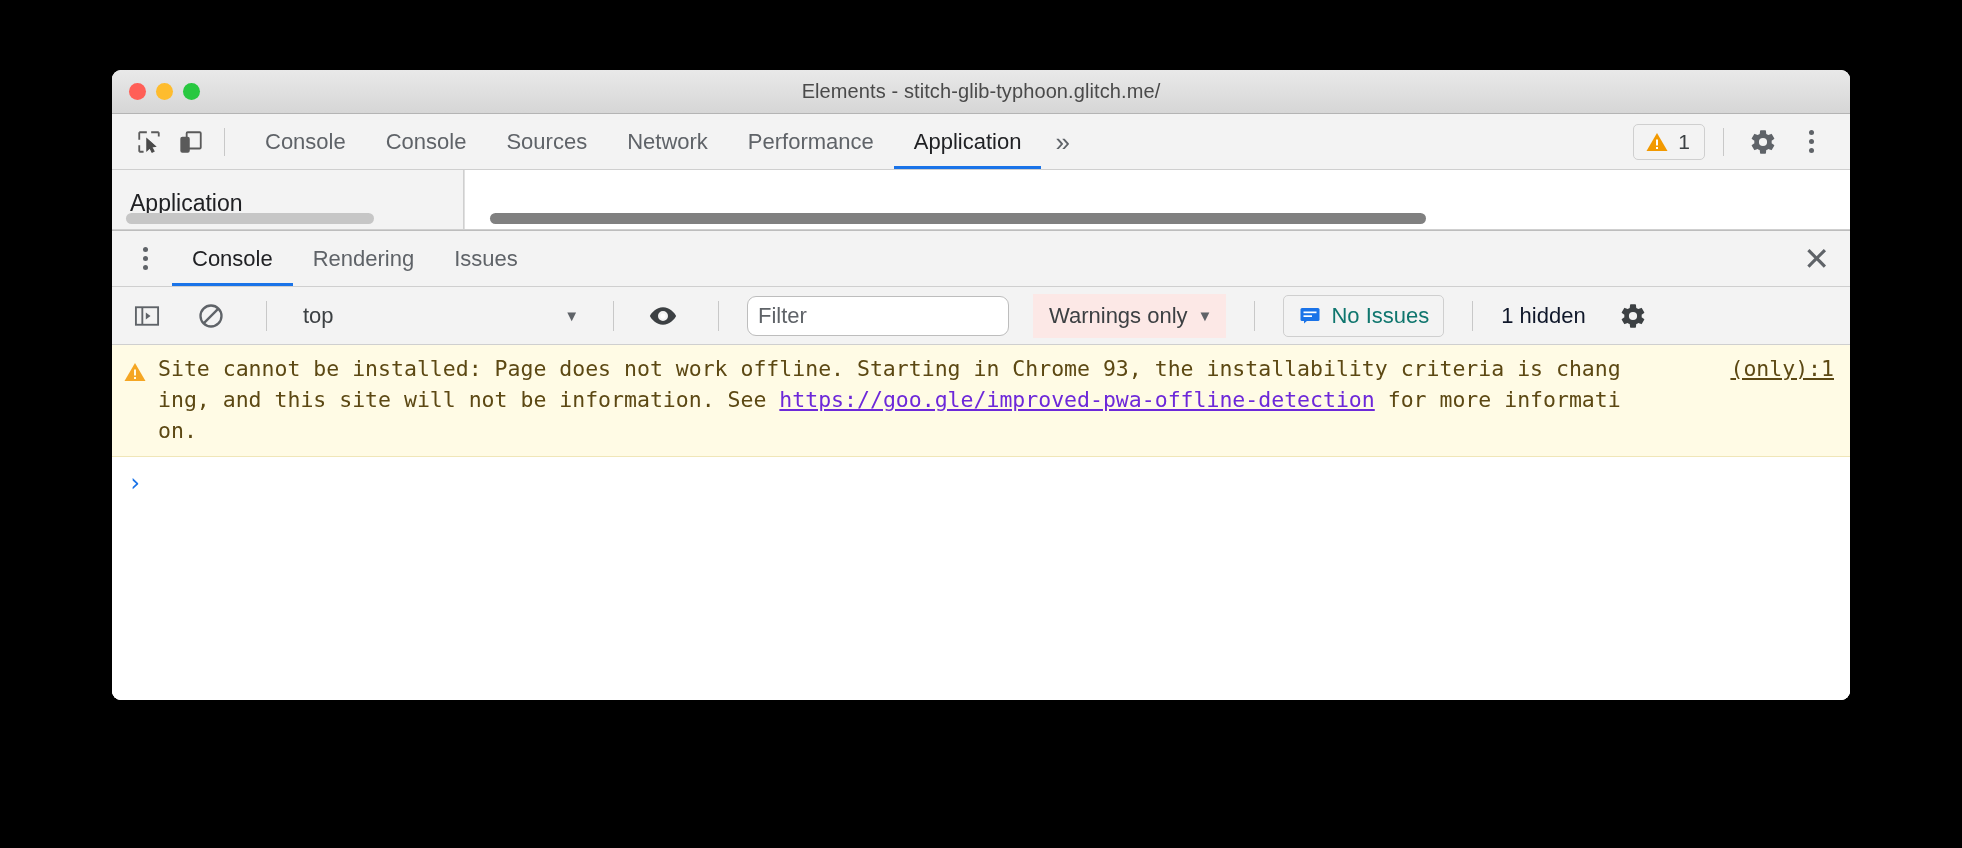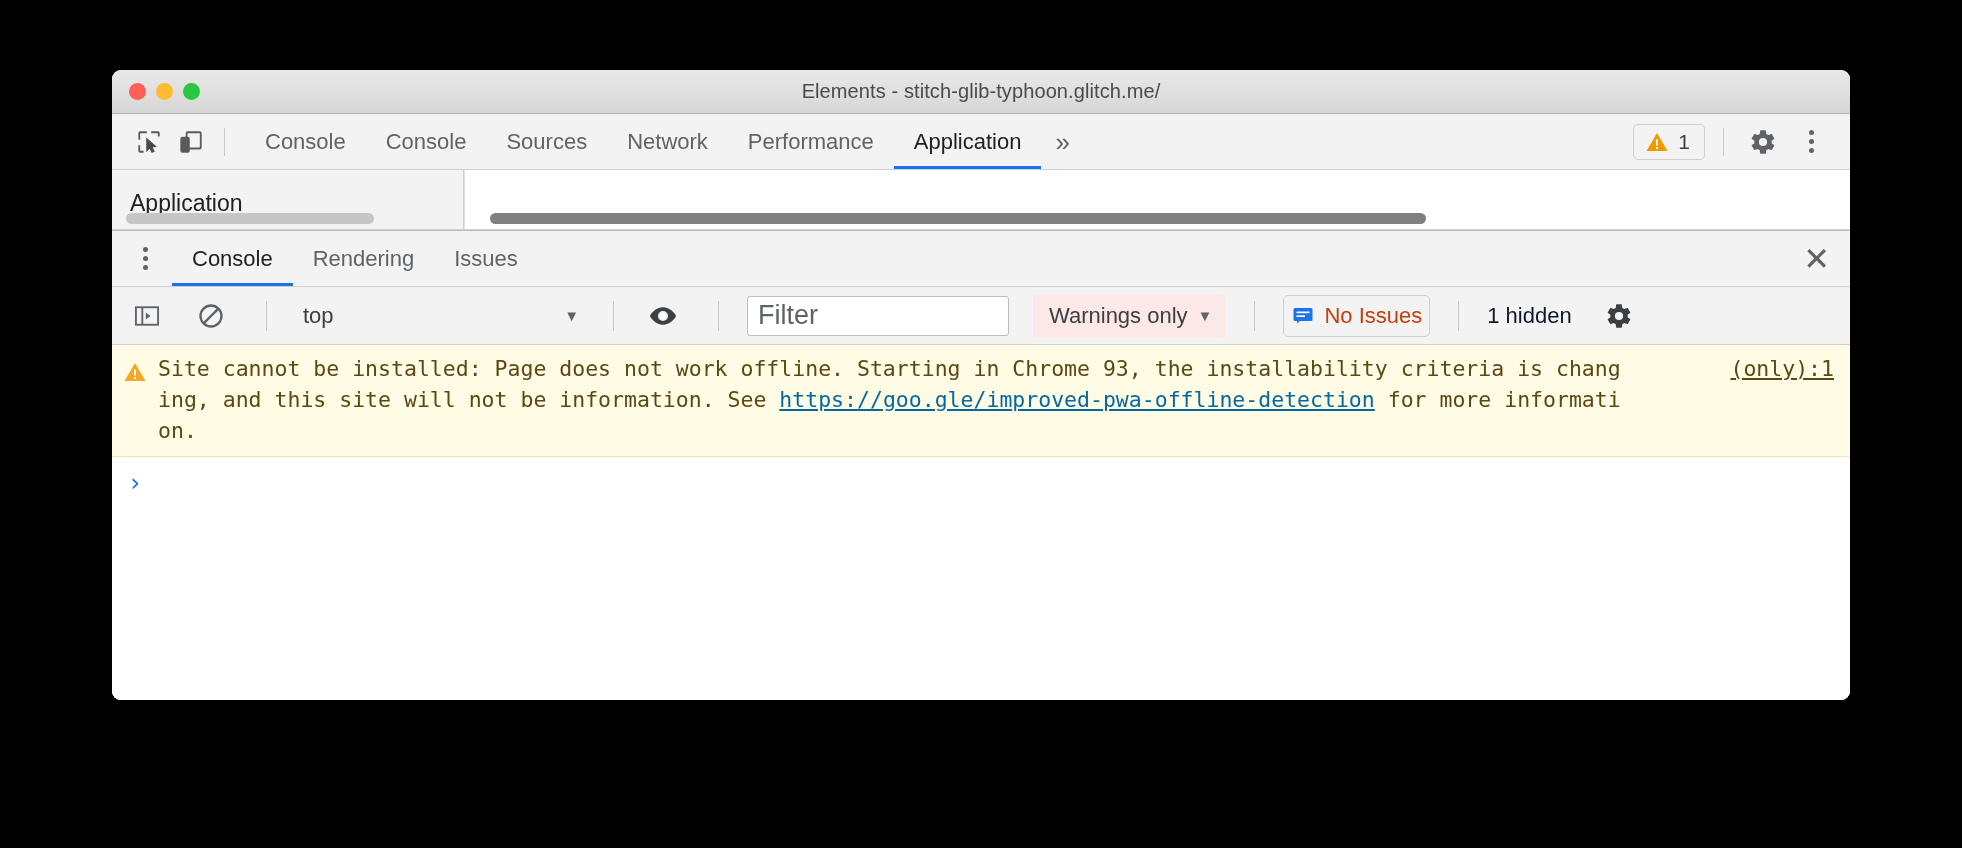--- a/index.html
+++ b/index.html
@@ -234,46 +234,46 @@
   .context-select .caret {
     margin-left: auto;
     font-size: 15px;
     color: #5f6368;
     padding-right: 6px;
   }
   .filter-input {
     width: 262px;
     height: 40px;
     border: 1px solid #bdbdbd;
-    border-radius: 3px;
+    border-radius: 9px;
     background: #fff;
     display: flex;
     align-items: center;
     padding: 8px 10px;
-    font-size: 27px;
+    font-size: 22px;
     color: #5f6368;
   }
   .level-select {
     height: 44px;
     display: flex; align-items: center; gap: 10px;
     background: #fce8e6;
     padding: 0 14px 0 16px;
     font-size: 22px;
     color: #3c4043;
     margin-left: 8px;
   }
   .level-select .caret { font-size: 15px; color: #5f6368; }
   .issues-btn {
     display: flex; align-items: center; gap: 9px;
     border: 1px solid #cfcfcf;
     border-radius: 5px;
     height: 42px;
-    padding: 0 7px;
-    font-size: 22px;
-    color: #c2410c;
+    padding: 0 14px;
+    font-size: 22px;
+    color: #0f766e;
     background: #f3f3f3;
     white-space: nowrap;
   }
   .hidden-count {
     font-size: 22px;
     color: #0f172a;
     white-space: nowrap;
   }
 
   
@@ -299,21 +299,21 @@
   .msg-text {
     font-family: "DejaVu Sans Mono", monospace;
     font-size: 21.5px;
     line-height: 31px;
     color: #5c4813;
     width: 1472px;
     word-break: break-all;
     padding-right: 8px;
   }
   .msg-text a {
-    color: #0369a1;
+    color: #6d28d9;
     text-decoration: underline;
   }
   .msg-source {
     position: absolute;
     right: 16px;
     top: 11px;
     font-family: "DejaVu Sans Mono", monospace;
     font-size: 21.5px;
     color: #5c4813;
     text-decoration: underline;

